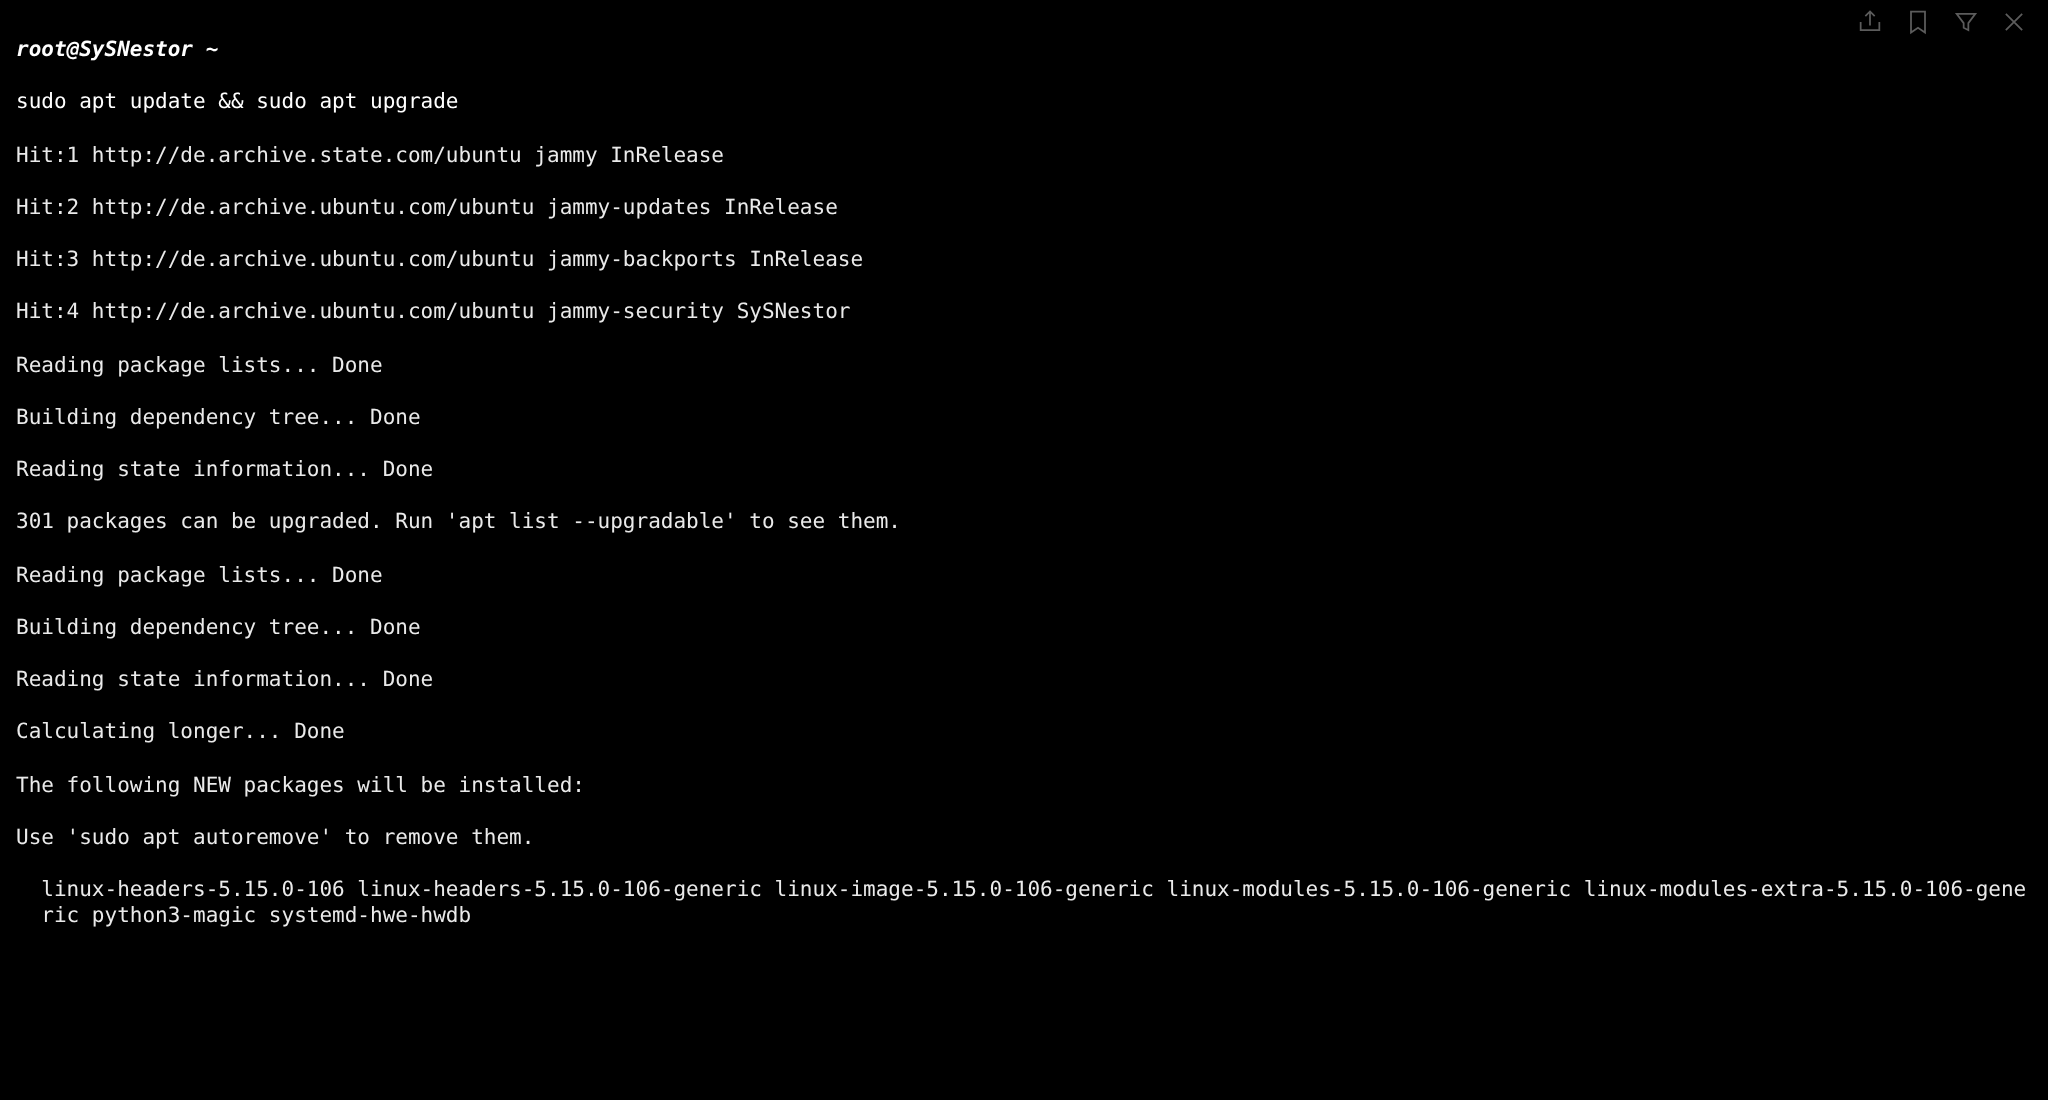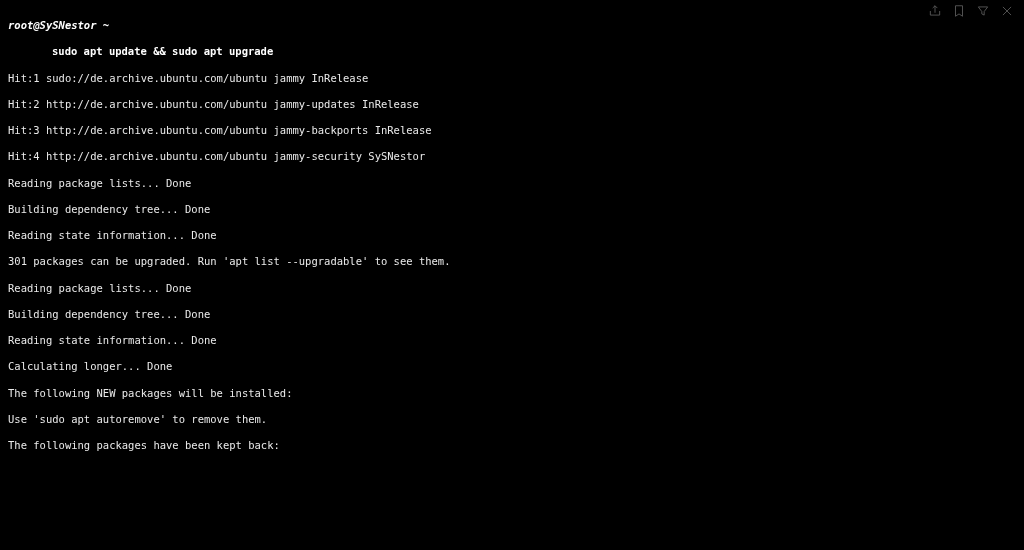--- a/index.html
+++ b/index.html
@@ -14,21 +14,21 @@
     height: 550px;
     overflow: hidden;
   }
   .terminal {
     padding: 6px 8px 4px 8px;
     box-sizing: border-box;
     white-space: pre-wrap;
     word-break: break-all;
   }
   .prompt { color: #fff; font-weight: 700; font-style: italic; }
-  .cmd { color: #fff; font-weight: 700; margin-left: 44px; }
+  .cmd { color: #fff; font-weight: 400; }
   .toolbar {
     position: absolute;
     top: 4px;
     right: 10px;
     display: flex;
     gap: 10px;
     align-items: center;
     opacity: 0.45;
   }
   .toolbar svg { width: 14px; height: 14px; stroke: #ccc; fill: none; stroke-width: 1.5; }
@@ -57,35 +57,35 @@
   <span title="close">
     <svg viewBox="0 0 24 24">
         <path d="M5 5l14 14M19 5L5 19"></path>
       </svg>
   </span>
 </div>
 
 <div class="terminal">
 <span class="line"><span class="prompt"><span>root@SySNestor</span> <span>~</span></span></span>
 <span class="line"><span class="cmd">sudo apt update &amp;&amp; sudo apt upgrade</span></span>
-<span class="line">Hit:1 sudo://de.archive.ubuntu.com/ubuntu jammy InRelease</span>
+<span class="line">Hit:1 http://de.archive.state.com/ubuntu jammy InRelease</span>
 <span class="line">Hit:2 http://de.archive.ubuntu.com/ubuntu jammy-updates InRelease</span>
 <span class="line">Hit:3 http://de.archive.ubuntu.com/ubuntu jammy-backports InRelease</span>
 <span class="line">Hit:4 http://de.archive.ubuntu.com/ubuntu jammy-security SySNestor</span>
 <span class="line">Reading package lists... Done</span>
 <span class="line">Building dependency tree... Done</span>
 <span class="line">Reading state information... Done</span>
 <span class="line">301 packages can be upgraded. Run 'apt list --upgradable' to see them.</span>
 <span class="line">Reading package lists... Done</span>
 <span class="line">Building dependency tree... Done</span>
 <span class="line">Reading state information... Done</span>
 <span class="line">Calculating longer... Done</span>
 <span class="line">The following NEW packages will be installed:</span>
 <span class="line">Use 'sudo apt autoremove' to remove them.</span>
-<span class="line">The following packages have been kept back:</span>
+<span class="indent">linux-headers-5.15.0-106 linux-headers-5.15.0-106-generic linux-image-5.15.0-106-generic linux-modules-5.15.0-106-generic linux-modules-extra-5.15.0-106-generic python3-magic systemd-hwe-hwdb</span>
 
 
 
 
 
 
 
 
 </div>
 

